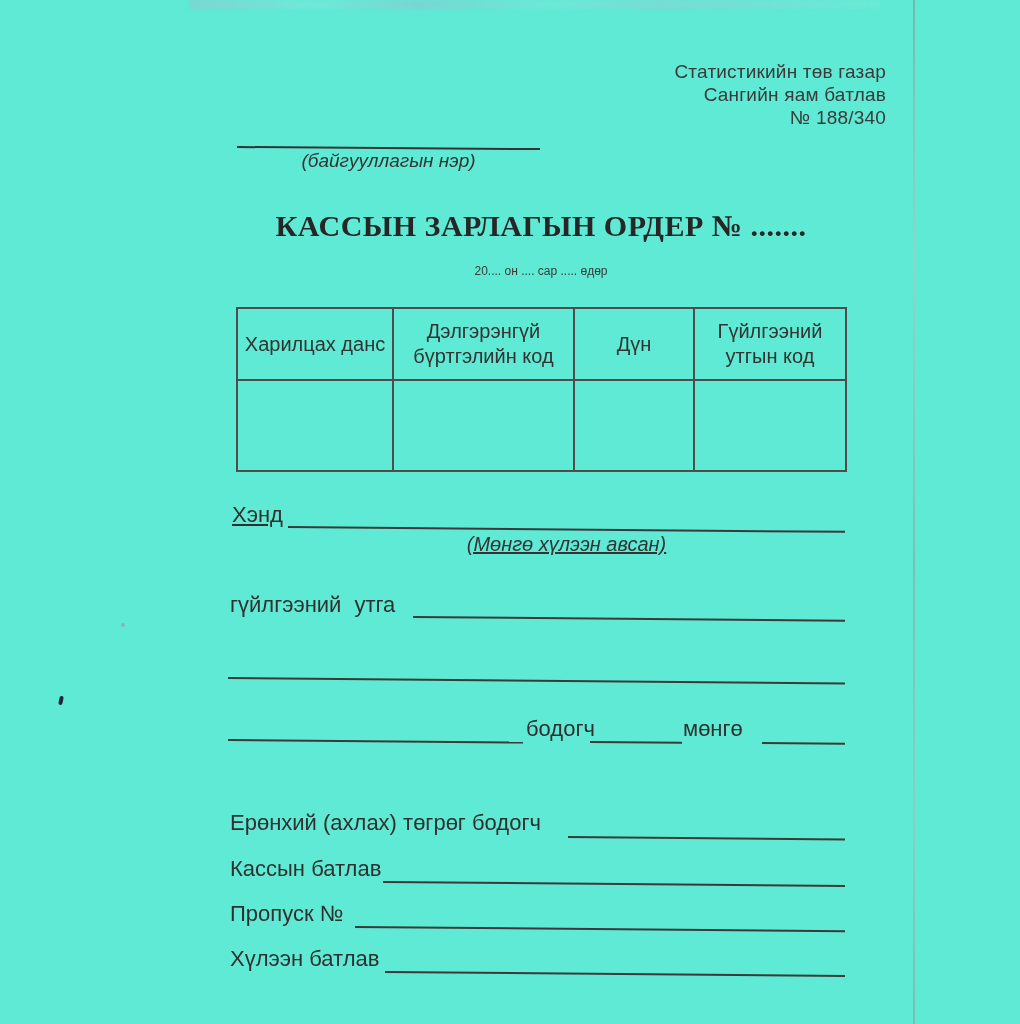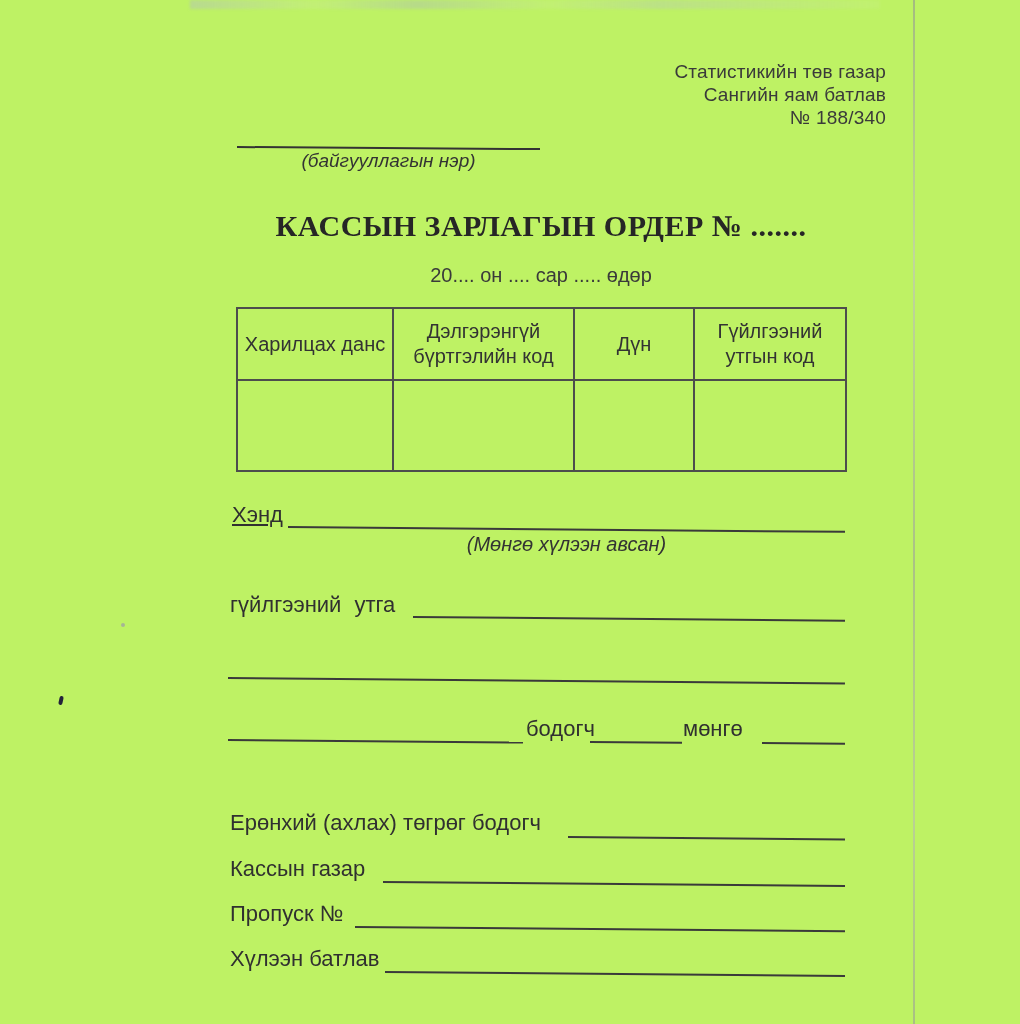--- a/index.html
+++ b/index.html
@@ -4,21 +4,21 @@
 <style>
   html, body {
     margin: 0;
     padding: 0;
     background: #ffffff;
   }
   #scan-page {
     position: relative;
     width: 1020px;
     height: 1024px;
-    background: #bef264;
+    background: #5eead4;
     overflow: hidden;
     font-family: "Liberation Sans", sans-serif;
     color: #2e2e2e;
   }
   
   .paper-edge {
     position: absolute;
     left: 913px; top: 0;
     width: 2px; height: 1024px;
     background: linear-gradient(180deg, #8f8f95 0%, #c2c2c6 25%, #9a9aa0 55%, #b6b6ba 80%, #97979c 100%);
@@ -86,21 +86,21 @@
     font-weight: bold;
     letter-spacing: .5px;
     color: #262626;
     font-family: Liberation Serif, serif;
   }
   .date-line {
     position: absolute;
     left: 131px; top: 264px;
     width: 820px;
     text-align: center;
-    font-size: 20px;
+    font-size: 12px;
     color: #3a3a3a;
   }
   
   .details-table {
     position: absolute;
     left: 236px; top: 307px;
     width: 609px;
     border-collapse: collapse;
     table-layout: fixed;
   }
@@ -131,20 +131,21 @@
     transform-origin: left center;
   }
   .recipient-caption {
     position: absolute;
     left: 288px; top: 533px;
     width: 557px;
     text-align: center;
     font-style: italic;
     font-size: 20px;
     color: #333;
+    text-decoration: underline;
   }
   .wordgap { word-spacing: 7px; }
 </style>
 </head>
 <body>
 
 <div id="scan-page">
 
   <div class="scan-streaks"></div>
   <div class="paper-edge"></div>
@@ -199,21 +200,21 @@
 
   <div class="fill-line" style="left:228px; top:739px; width:295px;"></div>
   <div class="lbl" style="left:526px; top:716px;">бодогч</div>
   <div class="fill-line" style="left:590px; top:741px; width:92px;"></div>
   <div class="lbl" style="left:683px; top:716px;">мөнгө</div>
   <div class="fill-line" style="left:762px; top:742px; width:83px;"></div>
 
   <div class="lbl" style="left:230px; top:810px;">Ерөнхий (ахлах) төгрөг бодогч</div>
   <div class="fill-line" style="left:568px; top:836px; width:277px;"></div>
 
-  <div class="lbl" style="left:230px; top:856px;">Кассын газар</div>
+  <div class="lbl" style="left:230px; top:856px;">Кассын батлав</div>
   <div class="fill-line" style="left:383px; top:881px; width:462px;"></div>
 
   <div class="lbl" style="left:230px; top:901px;">Пропуск №</div>
   <div class="fill-line" style="left:355px; top:926px; width:490px;"></div>
 
   <div class="lbl" style="left:230px; top:946px;">Хүлээн батлав</div>
   <div class="fill-line" style="left:385px; top:971px; width:460px;"></div>
 
 </div>
 

